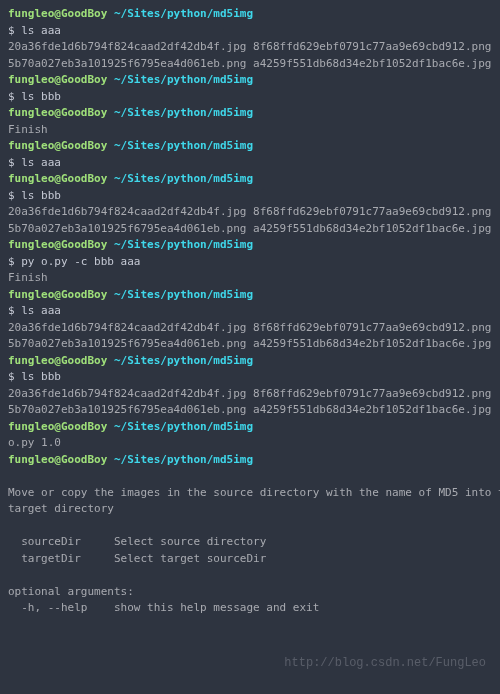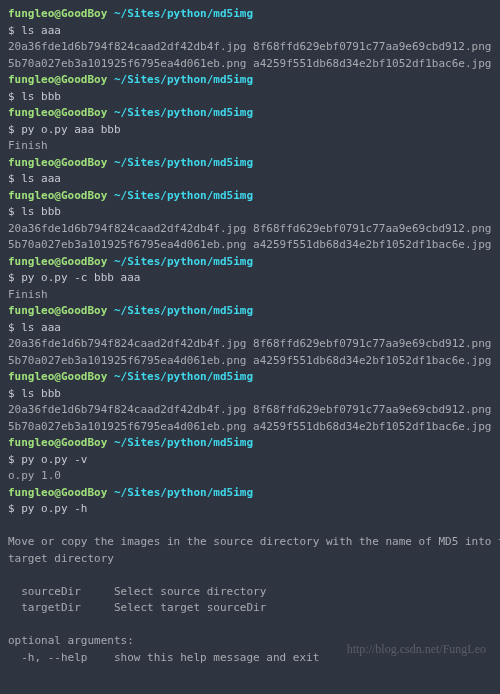--- a/index.html
+++ b/index.html
@@ -21,62 +21,59 @@
   .host { color: #9fe07a; font-weight: bold; }
   .path { color: #3fd7ea; font-weight: bold; }
   .tilde { color: #3fd7ea; font-weight: bold; }
   .prompt { color: #c5c9d4; }
   .cmd { color: #c5c9d4; }
   .out { color: #a8aab0; }
   .blank { height: 16.5px; }
   .watermark {
     position: absolute;
     right: 14px;
-    bottom: 36px;
+    bottom: 22px;
     color: #8c8f99;
     font-size: 12px;
     opacity: 0.45;
-    font-family: Liberation Serif, serif;
+    font-family: Liberation Mono, monospace;
   }
 </style>
 </head>
 <body>
 
 <div id="terminal">
     <div class="line"><span class="user">fungleo</span><span class="at">@</span><span class="host">GoodBoy</span> <span class="tilde">~</span><span class="path">/Sites/python/md5img</span></div>
     <div class="line"><span class="prompt">$</span> <span class="cmd">ls aaa</span></div>
     <div class="line out"><span>20a36fde1d6b794f824caad2df42db4f.jpg 8f68ffd629ebf0791c77aa9e69cbd912.png</span></div>
     <div class="line out"><span>5b70a027eb3a101925f6795ea4d061eb.png a4259f551db68d34e2bf1052df1bac6e.jpg</span></div>
     <div class="line"><span class="user">fungleo</span><span class="at">@</span><span class="host">GoodBoy</span> <span class="tilde">~</span><span class="path">/Sites/python/md5img</span></div>
     <div class="line"><span class="prompt">$</span> <span class="cmd">ls bbb</span></div>
     <div class="line"><span class="user">fungleo</span><span class="at">@</span><span class="host">GoodBoy</span> <span class="tilde">~</span><span class="path">/Sites/python/md5img</span></div>
-    <div class="line"><span class="prompt">$</span> <span class="cmd">py o.py aaa bbb</span></div>
     <div class="line out"><span>Finish</span></div>
     <div class="line"><span class="user">fungleo</span><span class="at">@</span><span class="host">GoodBoy</span> <span class="tilde">~</span><span class="path">/Sites/python/md5img</span></div>
     <div class="line"><span class="prompt">$</span> <span class="cmd">ls aaa</span></div>
     <div class="line"><span class="user">fungleo</span><span class="at">@</span><span class="host">GoodBoy</span> <span class="tilde">~</span><span class="path">/Sites/python/md5img</span></div>
     <div class="line"><span class="prompt">$</span> <span class="cmd">ls bbb</span></div>
     <div class="line out"><span>20a36fde1d6b794f824caad2df42db4f.jpg 8f68ffd629ebf0791c77aa9e69cbd912.png</span></div>
     <div class="line out"><span>5b70a027eb3a101925f6795ea4d061eb.png a4259f551db68d34e2bf1052df1bac6e.jpg</span></div>
     <div class="line"><span class="user">fungleo</span><span class="at">@</span><span class="host">GoodBoy</span> <span class="tilde">~</span><span class="path">/Sites/python/md5img</span></div>
     <div class="line"><span class="prompt">$</span> <span class="cmd">py o.py -c bbb aaa</span></div>
     <div class="line out"><span>Finish</span></div>
     <div class="line"><span class="user">fungleo</span><span class="at">@</span><span class="host">GoodBoy</span> <span class="tilde">~</span><span class="path">/Sites/python/md5img</span></div>
     <div class="line"><span class="prompt">$</span> <span class="cmd">ls aaa</span></div>
     <div class="line out"><span>20a36fde1d6b794f824caad2df42db4f.jpg 8f68ffd629ebf0791c77aa9e69cbd912.png</span></div>
     <div class="line out"><span>5b70a027eb3a101925f6795ea4d061eb.png a4259f551db68d34e2bf1052df1bac6e.jpg</span></div>
     <div class="line"><span class="user">fungleo</span><span class="at">@</span><span class="host">GoodBoy</span> <span class="tilde">~</span><span class="path">/Sites/python/md5img</span></div>
     <div class="line"><span class="prompt">$</span> <span class="cmd">ls bbb</span></div>
     <div class="line out"><span>20a36fde1d6b794f824caad2df42db4f.jpg 8f68ffd629ebf0791c77aa9e69cbd912.png</span></div>
     <div class="line out"><span>5b70a027eb3a101925f6795ea4d061eb.png a4259f551db68d34e2bf1052df1bac6e.jpg</span></div>
     <div class="line"><span class="user">fungleo</span><span class="at">@</span><span class="host">GoodBoy</span> <span class="tilde">~</span><span class="path">/Sites/python/md5img</span></div>
-    <div class="line"><span class="prompt">$</span> <span class="cmd">py o.py -v</span></div>
     <div class="line out"><span>o.py 1.0</span></div>
     <div class="line"><span class="user">fungleo</span><span class="at">@</span><span class="host">GoodBoy</span> <span class="tilde">~</span><span class="path">/Sites/python/md5img</span></div>
-    <div class="line"><span class="prompt">$</span> <span class="cmd">py o.py -h</span></div>
     <div class="blank"></div>
     <div class="line out"><span>Move or copy the images in the source directory with the name of MD5 into the</span></div>
     <div class="line out"><span>target directory</span></div>
     <div class="blank"></div>
     <div class="line out"><span>  sourceDir     Select source directory</span></div>
     <div class="line out"><span>  targetDir     Select target sourceDir</span></div>
     <div class="blank"></div>
     <div class="line out"><span>optional arguments:</span></div>
     <div class="line out"><span>  -h, --help    show this help message and exit</span></div>
   </div>

